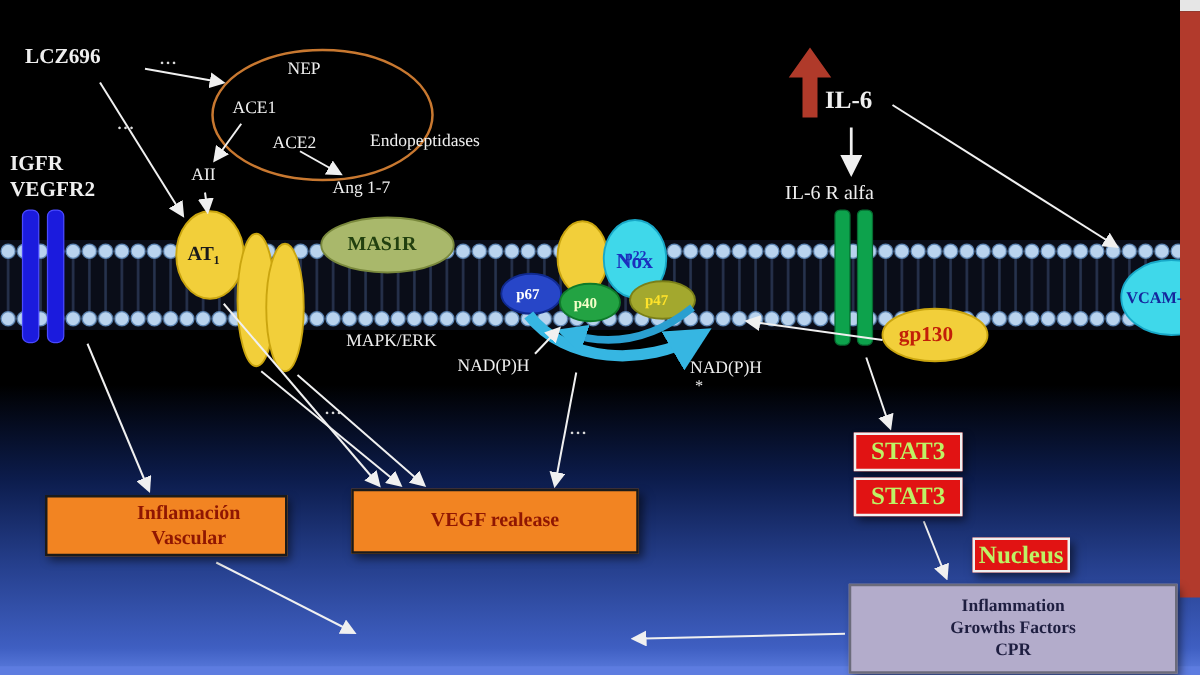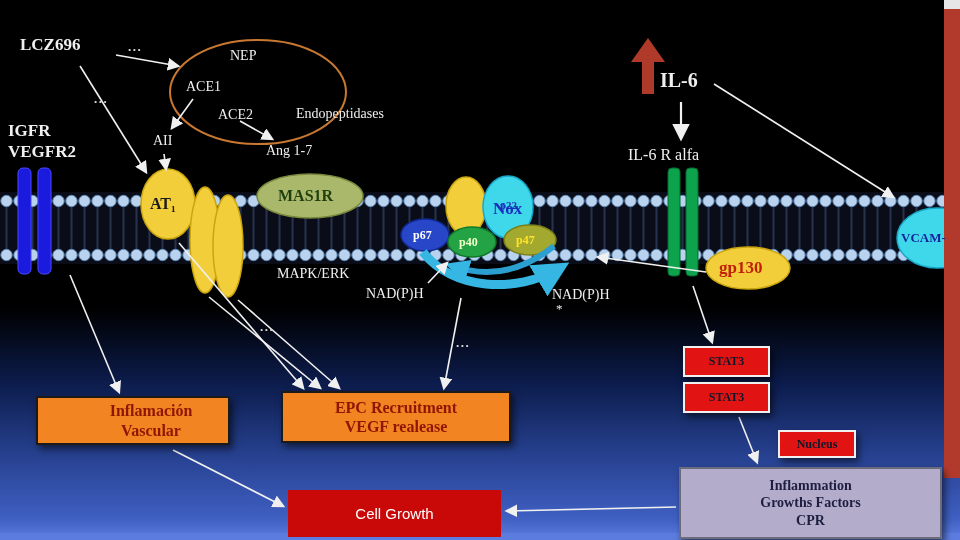--- a/index.html
+++ b/index.html
@@ -7,21 +7,21 @@
     position:relative;width:960px;height:540px;overflow:hidden;
     background:linear-gradient(180deg,#000 0%,#000 57%,#0c1c4c 71%,#26408e 84%,#3f5fc2 96%,#5d7ee0 100%);
     font-family:"Liberation Serif",serif;
   }
   .layer{position:absolute;inset:0;z-index:1;}
   .lbl{position:absolute;z-index:3;color:#efefef;font-size:14px;line-height:1.05;white-space:nowrap;}
   .b{font-weight:bold;}
   .box{position:absolute;z-index:2;display:flex;flex-direction:column;align-items:center;justify-content:center;
        text-align:center;box-shadow:3px 4px 7px rgba(0,0,0,.55);box-sizing:border-box;}
   .orange{background:#f28422;border:2px solid #1a1a1a;color:#8f1602;font-weight:bold;font-size:16px;line-height:1.2;}
-  .redbox{background:#e11313;border:2px solid #f0f0f0;color:#0f172a;font-weight:bold;font-size:12px;}
+  .redbox{background:#e11313;border:2px solid #f0f0f0;color:#bef264;font-weight:bold;font-size:20px;}
   .growth{background:#c90808;color:#fff;font-family:"Liberation Sans",sans-serif;font-size:15px;box-shadow:none;}
   .gray{background:#b3accb;border:2px solid #6b6b7b;color:#1e1e40;font-weight:bold;font-size:14px;line-height:1.25;}
   .dots{letter-spacing:1.5px;font-weight:bold;font-size:13px;color:#ddd;}
 </style>
 </head>
 <body>
 
 <div class="slide">
 
   <svg class="layer" viewBox="0 0 960 540" xmlns="http://www.w3.org/2000/svg">
@@ -138,27 +138,23 @@
   </div>
   <div class="box redbox" style="left:778px;top:430px;width:78px;height:28px;">
     <span>Nucleus</span>
   </div>
 
   <div class="box orange" style="left:36px;top:396px;width:194px;height:49px;padding-left:36px;">
     <span>Inflamación</span>
     <span>Vascular</span>
   </div>
   <div class="box orange" style="left:281px;top:391px;width:230px;height:52px;">
-    <span>EPC Recruitment</span>
     <span>VEGF realease</span>
   </div>
 
   <div class="box gray" style="left:679px;top:467px;width:263px;height:72px;">
     <span>Inflammation</span>
     <span>Growths Factors</span>
     <span>CPR</span>
   </div>
 
-  <div class="box growth" style="left:288px;top:490px;width:213px;height:47px;">
-    <span>Cell Growth</span>
-  </div>
 
 </div>
 
 </body></html>

